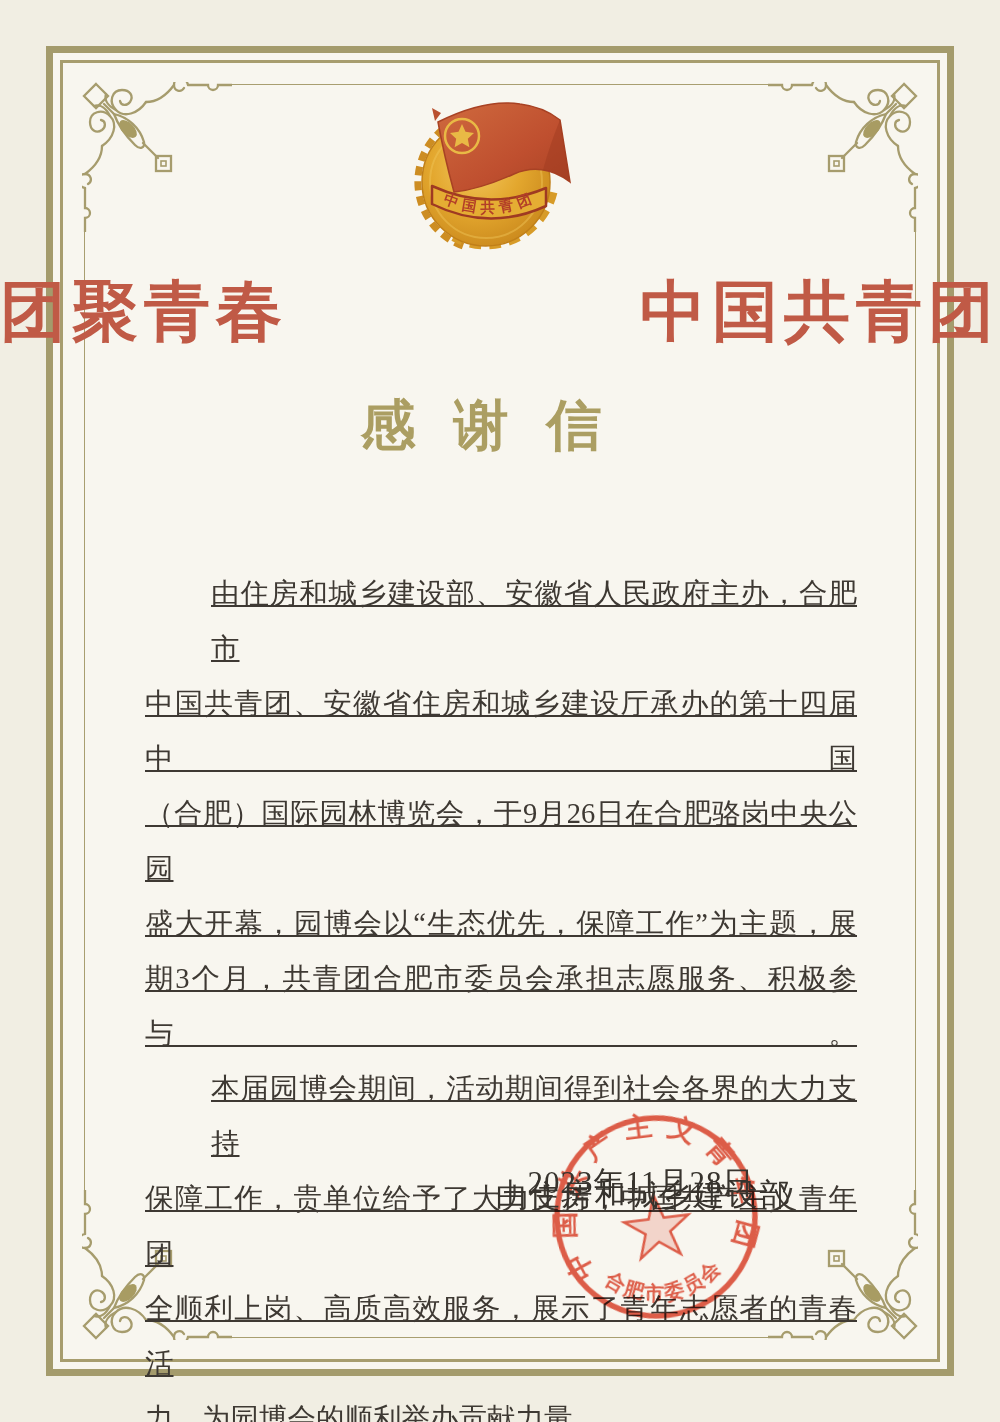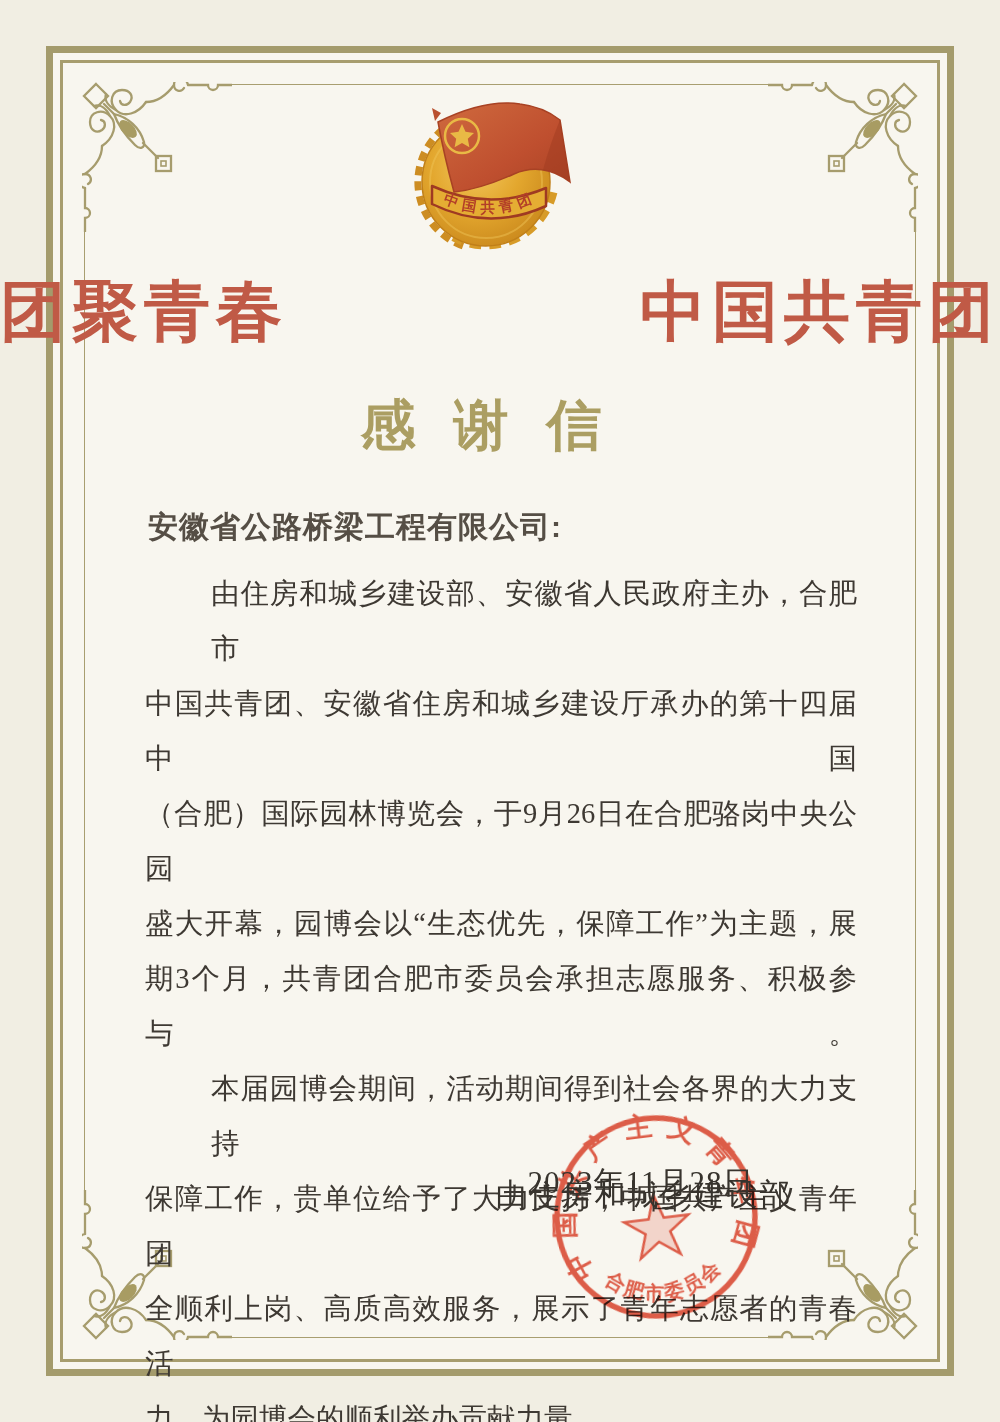--- a/index.html
+++ b/index.html
@@ -20,21 +20,21 @@
   
   .red-title{position:absolute;left:0;top:274px;width:1000px;display:flex;justify-content:space-between;gap:96px;
     font-family:"Liberation Sans","DejaVu Sans",sans-serif;font-weight:900;font-size:66px;line-height:74px;
     color:#c05a46;letter-spacing:6px;}
   .gold-title{position:absolute;left:0;top:394px;width:1000px;text-align:center;font-weight:bold;
     font-size:55px;line-height:64px;color:#ab9e62;letter-spacing:38px;box-sizing:border-box;}
   
   .salutation{position:absolute;left:148px;top:508px;font-family:"Liberation Sans","DejaVu Sans",sans-serif;
     font-weight:bold;font-size:30px;line-height:38px;color:#554e45;letter-spacing:1px;}
   .body-block{position:absolute;left:145px;top:566px;width:712px;font-size:28.5px;line-height:55px;color:#3e3933;}
-  .line{text-align:justify;text-align-last:justify;}
+  .line{text-align:justify;text-align-last:justify;text-decoration:underline;}
   .line.nj{text-align:left;text-align-last:left;}
   .line.indent{padding-left:66px;}
   
   .sig{position:absolute;left:434px;top:1174px;width:420px;text-align:center;font-size:31px;color:#37332d;letter-spacing:2px;z-index:3;}
   .date{position:absolute;left:434px;top:1162px;width:414px;text-align:center;font-size:31px;color:#37332d;letter-spacing:1px;z-index:3;}
   .stamp{position:absolute;left:546px;top:1107px;width:220px;height:220px;z-index:2;opacity:.88;
     mix-blend-mode:multiply;transform:rotate(-7deg);filter:blur(.3px);}
 </style>
 </head>
 <body>
@@ -132,21 +132,20 @@
     </svg>
   </div>
 
   <div class="red-title">
     <span>团聚青春</span>
     <span>中国共青团</span>
   </div>
 
   <div class="gold-title">感谢信</div>
 
-  <div class="salutation">安徽省公路桥梁工程有限公司:</div>
 
   <div class="body-block">
     <div class="line indent">由住房和城乡建设部、安徽省人民政府主办，合肥市</div>
     <div class="line">中国共青团、安徽省住房和城乡建设厅承办的第十四届中国</div>
     <div class="line">（合肥）国际园林博览会，于9月26日在合肥骆岗中央公园</div>
     <div class="line">盛大开幕，园博会以“生态优先，保障工作”为主题，展</div>
     <div class="line">期3个月，共青团合肥市委员会承担志愿服务、积极参与。</div>
     <div class="line indent">本届园博会期间，活动期间得到社会各界的大力支持</div>
     <div class="line">保障工作，贵单位给予了大力支持，中国共产主义青年团</div>
     <div class="line">全顺利上岗、高质高效服务，展示了青年志愿者的青春活</div>

